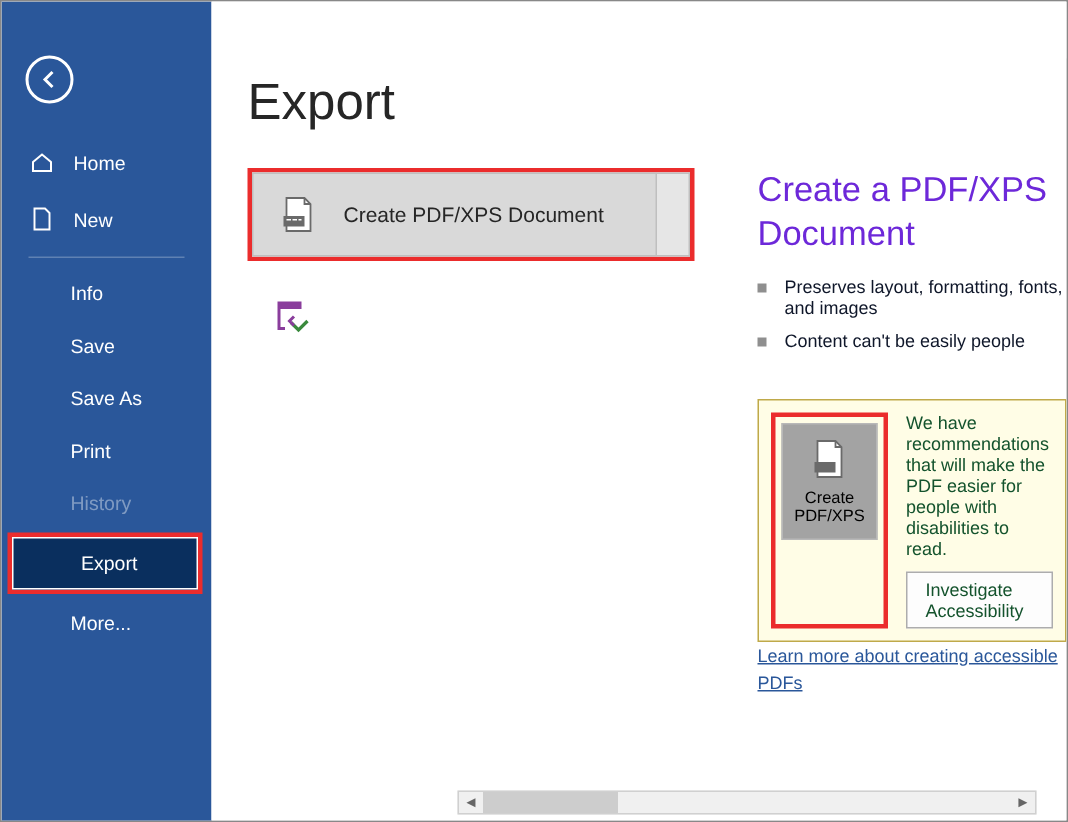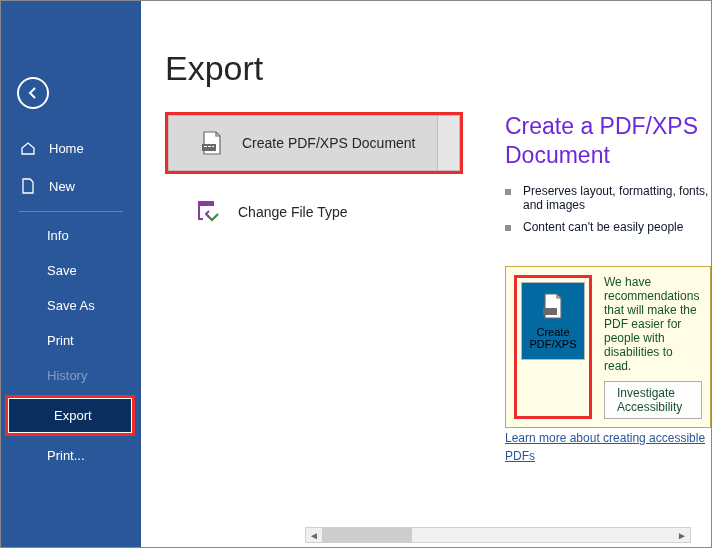--- a/index.html
+++ b/index.html
@@ -7,54 +7,54 @@
   
   .titlebar { position: absolute; top: 0; left: 140px; right: 0; height: 38px; background: linear-gradient(#fcfcfc,#f6f6f6); display: flex; align-items: center; justify-content: center; }
   .titlebar-center { font-size: 12px; color: #333; position: absolute; left: 50%; transform: translateX(-50%); }
   .titlebar-right { position: absolute; right: 0; display: flex; align-items: center; }
   .titlebar-right > div { width: 44px; height: 30px; display: flex; align-items: center; justify-content: center; color: #555; font-size: 14px; }
   .account-box { width: 28px; height: 24px; background: #c8c8c8; display: flex; align-items: center; justify-content: center; }
   
   .decor { position: absolute; top: 32px; left: 140px; right: 0; height: 40px; overflow: hidden; opacity: 0.08; }
   .decor-cloud { position: absolute; border-radius: 50%; background: #000; }
   
-  .sidebar { position: absolute; top: 0; left: 0; width: 140px; height: 548px; background: #2a579a; color: #fff; padding-top: 76px; }
+  .sidebar { position: absolute; top: 0; left: 0; width: 140px; height: 548px; background: #2a579a; color: #fff; padding-top: 36px; }
   .back-circle { width: 32px; height: 32px; border: 2px solid #fff; border-radius: 50%; margin-left: 16px; display: flex; align-items: center; justify-content: center; margin-bottom: 20px; }
   .nav-group { display: flex; flex-direction: column; }
   .nav-item { display: flex; align-items: center; padding: 10px 18px; font-size: 13px; cursor: pointer; }
   .nav-item .ic { width: 18px; height: 18px; margin-right: 12px; display: flex; align-items: center; justify-content: center; }
   .nav-indent { padding-left: 46px; }
   .nav-divider { height: 1px; background: rgba(255,255,255,0.25); margin: 6px 18px; }
   .nav-disabled { color: rgba(255,255,255,0.4); }
   .nav-selected { background: #0a2f5e; outline: 1px solid #fff; outline-offset: -1px; }
   .nav-highlight-outer { border: 3px solid #eb2c2c; padding: 0; margin: 2px 6px 2px 4px; }
   .nav-highlight-outer .nav-item { margin: 0; }
   
   .main { position: absolute; top: 0; left: 140px; right: 0; bottom: 0; background: #fff; }
   .page-title { font-size: 34px; font-weight: 300; color: #262626; margin: 48px 0 24px 24px; }
   
   .content-row { display: flex; }
   .options-col { margin-left: 24px; }
-  .option-card { display: flex; align-items: center; width: 270px; height: 56px; padding-left: 29px; cursor: pointer; }
+  .option-card { display: flex; align-items: center; width: 270px; height: 56px; padding-left: 16px; cursor: pointer; }
   .option-selected { background: #d9d9d9; border: 1px solid #bfbfbf; }
   .option-card .ic { width: 28px; height: 28px; margin-right: 16px; display: flex; align-items: center; justify-content: center; }
   .option-label { font-size: 14px; color: #262626; }
   .option-next { width: 22px; height: 56px; background: #e6e6e6; border: 1px solid #bfbfbf; border-left: none; }
   .opt-wrap { display: flex; align-items: stretch; }
   .red-box { border: 3px solid #eb2c2c; }
   
   .right-col { margin-left: 42px; width: 250px; }
   .section-heading { font-size: 23px; color: #6d28d9; font-weight: 400; line-height: 1.25; margin-bottom: 10px; }
   .bullets { list-style: none; }
   .bullets li { font-size: 12px; color: #0f172a; padding: 4px 0 4px 18px; position: relative; }
   .bullets li::before { content: ""; width: 6px; height: 6px; background: #8f8f8f; position: absolute; left: 0; top: 9px; }
   
   .recommend-box { margin-top: 28px; border: 1px solid #bfa94a; background: #fffde6; padding: 8px 8px 8px 8px; display: flex; gap: 12px; }
   .create-btn-wrap { border: 3px solid #eb2c2c; padding: 4px; }
-  .create-btn { width: 64px; height: 78px; border: 1px solid #b8b8b8; background: #0369a1; display: flex; flex-direction: column; align-items: center; justify-content: center; font-size: 11px; text-align: center; cursor: pointer; }
+  .create-btn { width: 64px; height: 78px; border: 1px solid #b8b8b8; background: #a3a3a3; display: flex; flex-direction: column; align-items: center; justify-content: center; font-size: 11px; text-align: center; cursor: pointer; }
   .create-btn .ic { width: 26px; height: 30px; margin-bottom: 4px; }
   .rec-text { font-size: 12px; color: #14532d; flex: 1; }
   .inv-btn { display: inline-block; border: 1px solid #adadad; background: #fdfdfd; padding: 4px 12px; font-size: 12px; margin-top: 8px; cursor: pointer; }
   .learn-link { font-size: 12px; color: #2a579a; text-decoration: underline; }
   
   .hscroll { position: absolute; bottom: 4px; left: 164px; right: 20px; height: 16px; background: #f0f0f0; border: 1px solid #d0d0d0; display: flex; align-items: center; }
   .hscroll .arrow { width: 16px; height: 14px; display: flex; align-items: center; justify-content: center; color: #666; font-size: 10px; }
   .hscroll .track { flex: 1; height: 14px; position: relative; }
   .hscroll .thumb { position: absolute; left: 0; width: 90px; height: 14px; background: #cdcdcd; }
 </style>
@@ -142,21 +142,21 @@
       </div>
     <div class="nav-item nav-indent nav-disabled">
         <span>History</span>
       </div>
     <div class="nav-highlight-outer">
       <div class="nav-item nav-indent nav-selected">
           <span>Export</span>
         </div>
     </div>
     <div class="nav-item nav-indent">
-        <span>Print...</span>
+        <span>More...</span>
       </div>
   </div>
 </div>
 
 <div class="main">
   <div class="page-title">Export</div>
 
   <div class="content-row">
     <div class="options-col">
       <div class="opt-wrap red-box">
@@ -177,21 +177,20 @@
       </div>
       <div class="option-card" style="margin-top:10px;">
         <span class="ic">
             <svg width="26" height="26" viewBox="0 0 26 26">
               <path d="M4 3h14v3H4zM4 3v17h4" fill="none" stroke="#8a3d9c" stroke-width="2"></path>
               <rect x="4" y="3" width="14" height="4" fill="#8a3d9c"></rect>
               <path d="M12 16l5 5 6-6" fill="none" stroke="#3a8a3d" stroke-width="2.2"></path>
               <path d="M14 12l-3 3 3 3" fill="none" stroke="#8a3d9c" stroke-width="2"></path>
             </svg>
           </span>
-        <span class="option-label">Change File Type</span>
       </div>
     </div>
 
     <div class="right-col">
       <div class="section-heading">Create a PDF/XPS Document</div>
       <ul class="bullets">
         <li>Preserves layout, formatting, fonts, and images</li>
         <li>Content can't be easily people</li>
       </ul>
 

